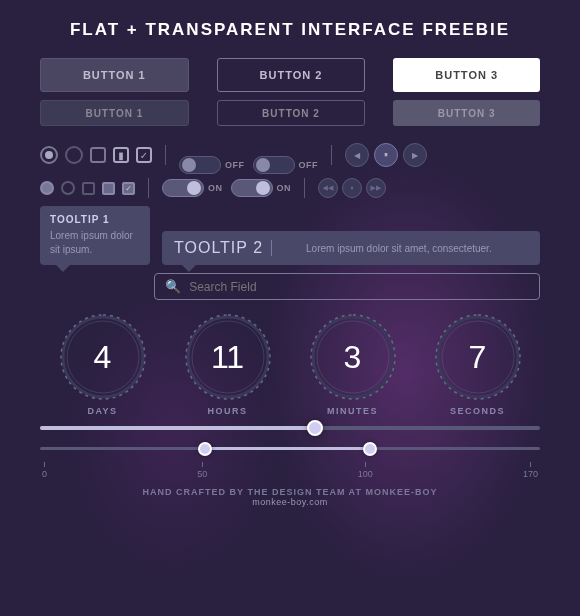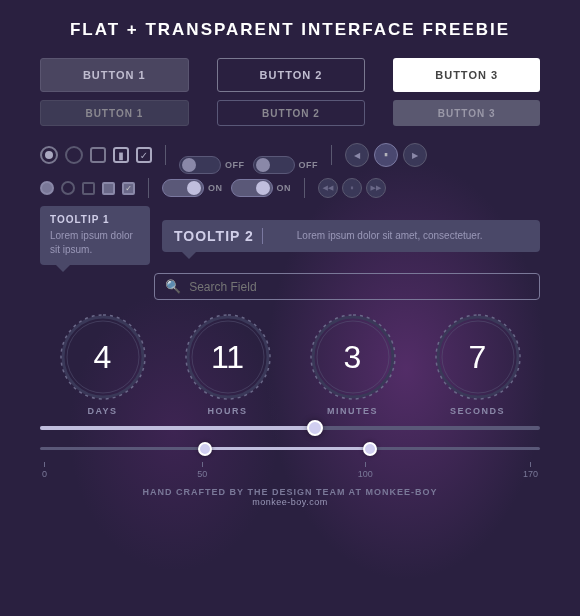--- a/index.html
+++ b/index.html
@@ -249,21 +249,21 @@
       display: flex; align-items: center; justify-content: center;
       color: #ccc;
       font-size: 8px;
     }
 
     
     .tooltip-section {
       display: flex;
       gap: 12px;
       margin: 8px 0;
-      align-items: center;
+      align-items: flex-end;
     }
 
     .tooltip-box1 {
       background: #4a4868;
       border-radius: 4px;
       padding: 8px 10px;
       width: 110px;
       position: relative;
     }
 
@@ -307,22 +307,22 @@
       content: '';
       position: absolute;
       bottom: -7px;
       left: 20px;
       border: 7px solid transparent;
       border-top-color: #4a4868;
       border-bottom: none;
     }
 
     .tooltip2-title {
-      font-size: 14px;
-      font-weight: 700;
+      font-size: 16px;
+      font-weight: 400;
       color: #d0cee8;
       letter-spacing: 1px;
       text-transform: uppercase;
       white-space: nowrap;
     }
 
     .tooltip2-divider {
       width: 1px;
       height: 16px;
       background: #7a78a0;

